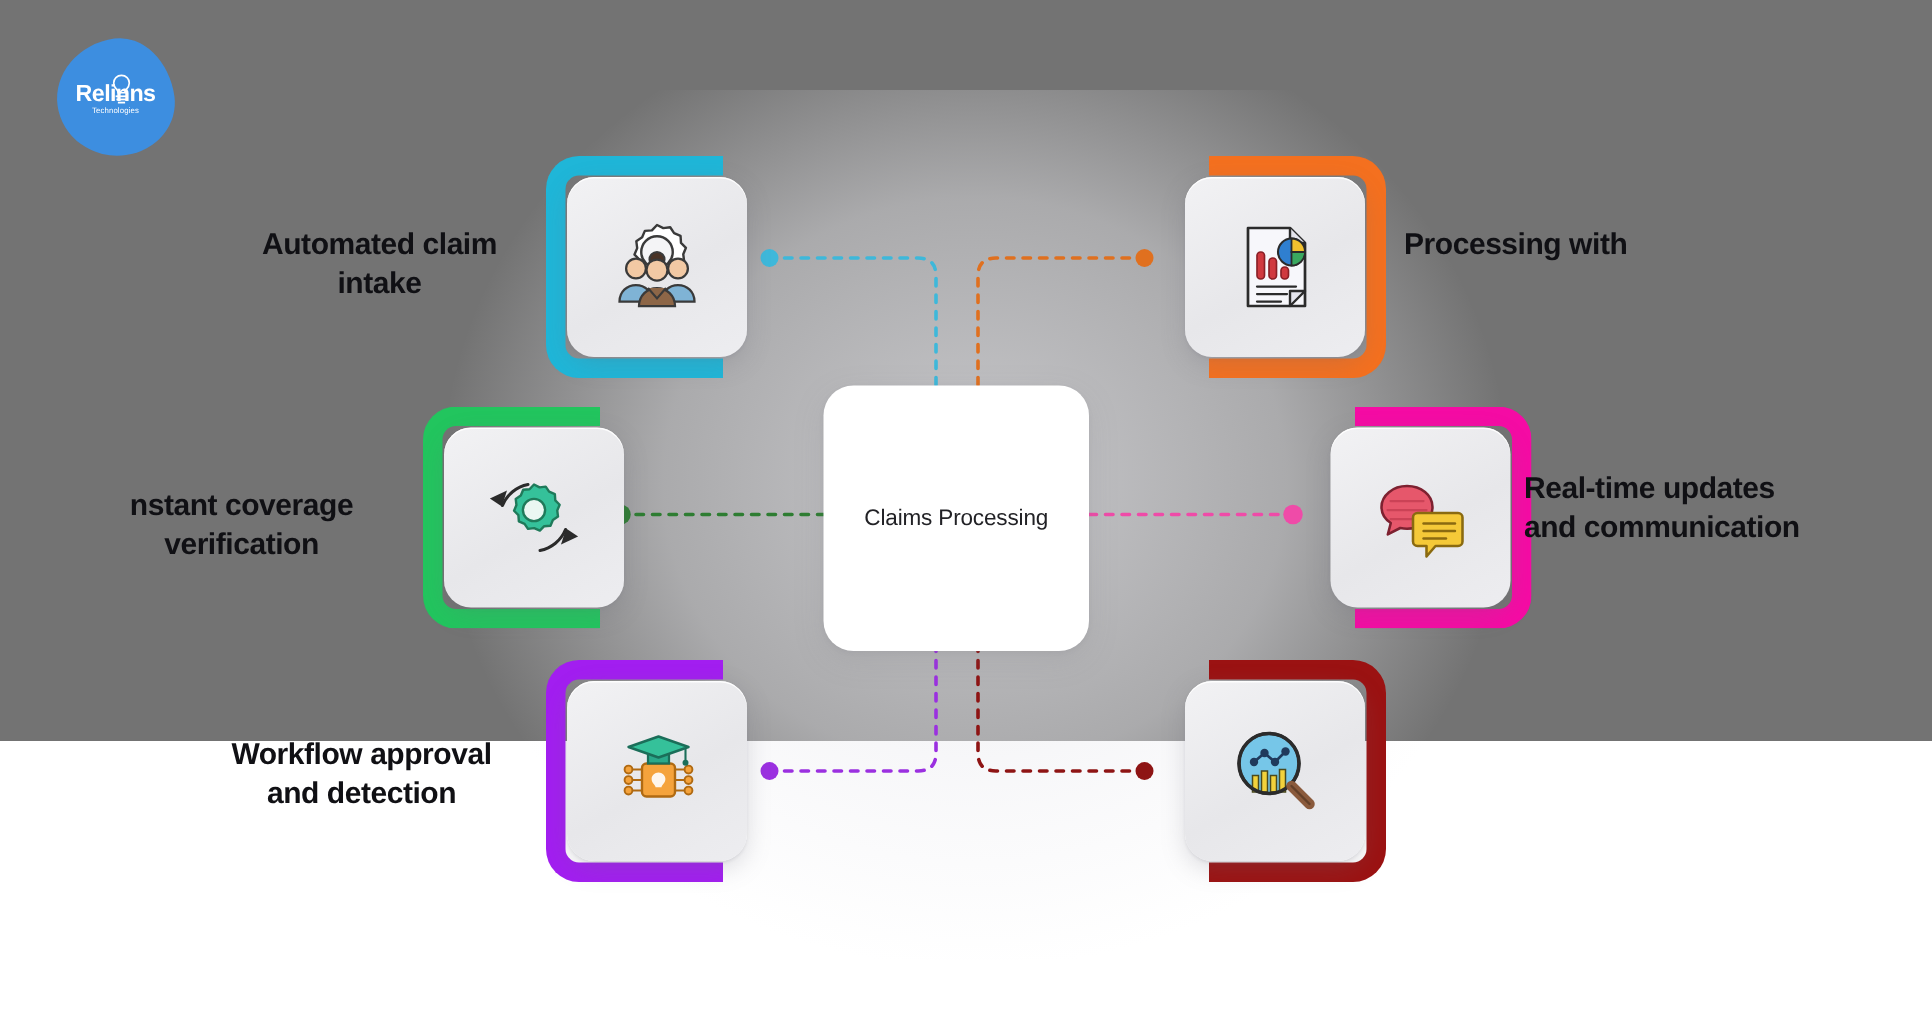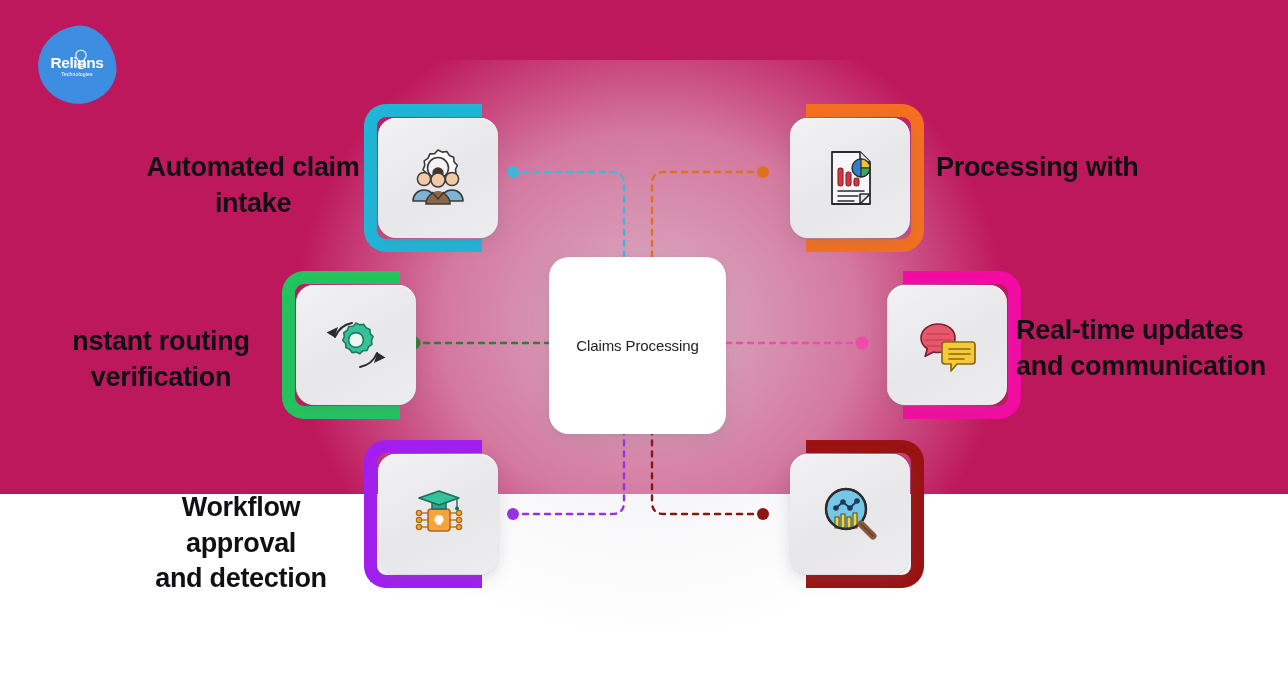--- a/index.html
+++ b/index.html
@@ -10,21 +10,21 @@
     background: #ffffff;
     font-family: "Liberation Sans", sans-serif;
     overflow: hidden;
     position: relative;
   }
 
   #stage {
     position: relative;
     width: 1288px;
     height: 494px;
-    background: #be185d;
+    background: #737373;
   }
 
   
   .bg-glow {
     position: absolute;
     left: 300px; top: 60px;
     width: 700px; height: 580px;
     background: radial-gradient(ellipse at 50% 45%,
                 rgba(228,228,232,0.75) 0%,
                 rgba(238,238,242,0.45) 42%,
@@ -139,21 +139,21 @@
     justify-content: center;
   }
   .node.left-side  .card { left: 14px; }
   .node.right-side .card { right: 14px; }
 
   .card svg { display: block; }
 
   
   .label {
     position: absolute;
-    font-size: 27px;
+    font-size: 20px;
     font-weight: bold;
     color: #101014;
     line-height: 1.32;
     letter-spacing: -0.3px;
     font-family: "Liberation Sans", sans-serif;
   }
   .label.l { text-align: center; }
   .label.r { text-align: left; }
 </style>
 </head>
@@ -248,21 +248,21 @@
         <path d="M56 43a23 23 0 0 1-17 14" fill="none" stroke="#2b2b2b" stroke-width="2" stroke-linecap="round"></path>
         <path d="M53 53l3.4-10.6 8 5.2z" fill="#2b2b2b"></path>
         <g stroke="#1f7a5a" stroke-width="1.6" stroke-linejoin="round">
           <path d="M35 13l3.7 1.9 4.1-.5 2.3 3.4 3.8 1.6.3 4.2 2.9 2.9-1.6 3.8.5 4.1-3.4 2.3-1.6 3.8-4.2.3-2.9 2.9-3.8-1.6-4.1.5-2.3-3.4-3.8-1.6-.3-4.2-2.9-2.9 1.6-3.8-.5-4.1 3.4-2.3 1.6-3.8 4.2-.3z" fill="#35c19a"></path>
           <circle cx="35" cy="30" r="7.4" fill="#eaf7f2"></circle>
         </g>
       </svg>
     </div>
   </div>
   <div class="label l" style="left:48px; top:324px; width:226px;">
-    <div>nstant routing</div>
+    <div>nstant coverage</div>
     <div>verification</div>
   </div>
 
   <div class="node left-side" style="left:364px; top:440px;">
     <div class="bracket" style="border-color:#a21ef0;"></div>
     <div class="card">
       <svg width="70" height="70" viewBox="0 0 70 70">
 
         <rect x="25" y="30" width="22" height="22" rx="3" fill="#f5a33c" stroke="#b06a12" stroke-width="1.6"></rect>
         <path d="M36 36c-2.6 0-4.6 2-4.6 4.4 0 1.7.9 2.8 1.8 3.7.5.6.8 1.1.8 1.8h4c0-.7.3-1.2.8-1.8.9-.9 1.8-2 1.8-3.7 0-2.4-2-4.4-4.6-4.4z" fill="#ffffff" opacity="0.9"></path>

